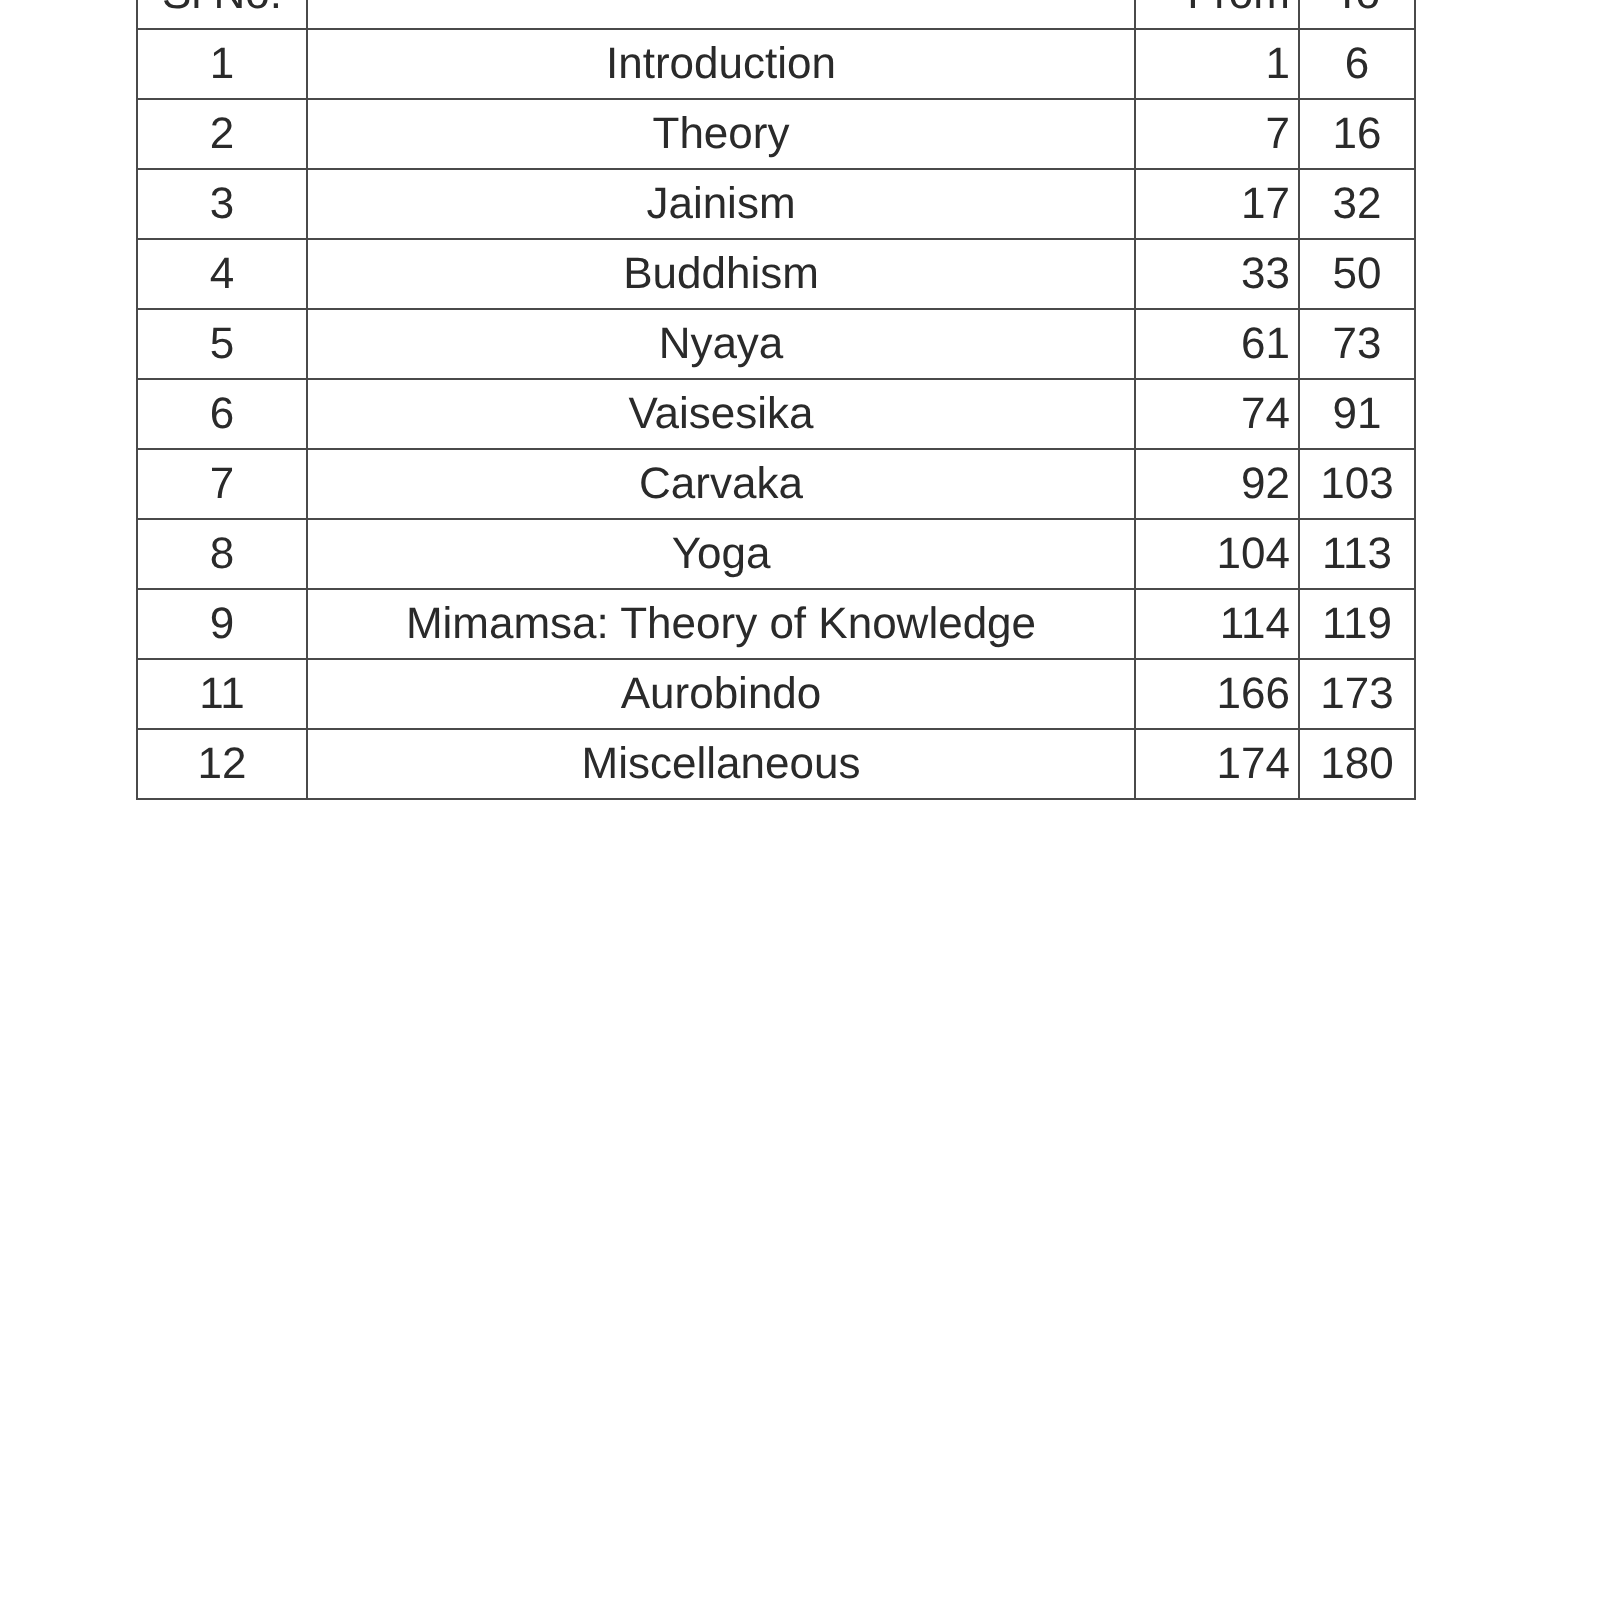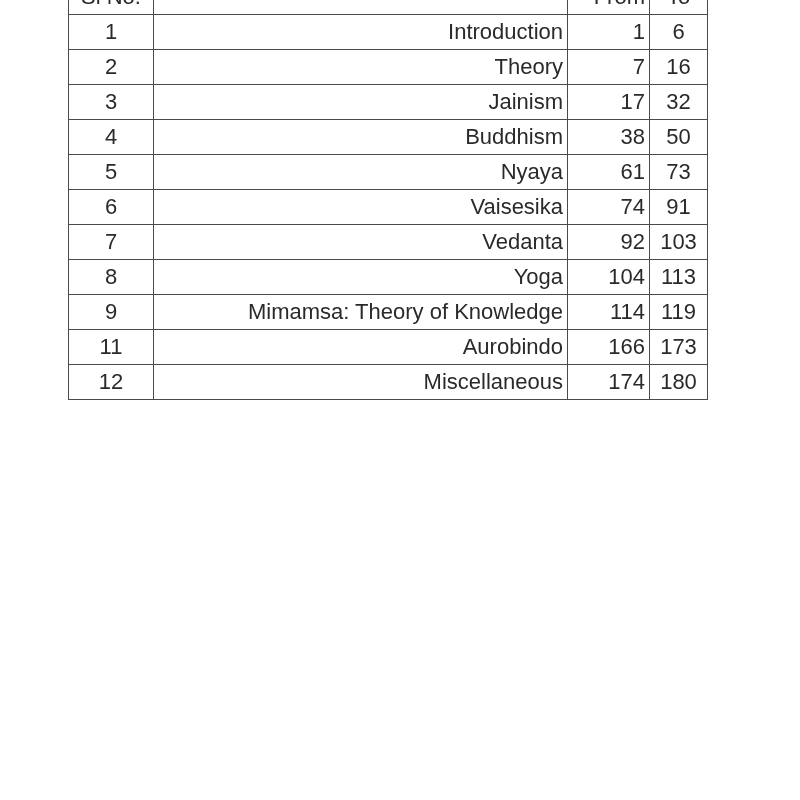--- a/index.html
+++ b/index.html
@@ -34,21 +34,21 @@
       font-size: 22px;
       font-weight: normal;
       line-height: 34px;
       white-space: nowrap;
       overflow: hidden;
     }
     .toc-table th {
       vertical-align: bottom;
     }
     .sl { text-align: center; }
-    .title { text-align: right; }
+    .title { text-align: center; }
     .num { text-align: right; padding-right: 14px; }
     .num.to { text-align: center; padding-right: 4px; }
   </style>
 </head>
 <body>
 
 <table class="toc-table">
   <colgroup>
     <col class="c-sl">
       <col class="c-title">
@@ -78,38 +78,38 @@
     </tr>
     <tr>
       <td class="sl">3</td>
       <td class="title">Jainism</td>
       <td class="num">17</td>
       <td class="num to">32</td>
     </tr>
     <tr>
       <td class="sl">4</td>
       <td class="title">Buddhism</td>
-      <td class="num">38</td>
+      <td class="num">33</td>
       <td class="num to">50</td>
     </tr>
     <tr>
       <td class="sl">5</td>
       <td class="title">Nyaya</td>
       <td class="num">61</td>
       <td class="num to">73</td>
     </tr>
     <tr>
       <td class="sl">6</td>
       <td class="title">Vaisesika</td>
       <td class="num">74</td>
       <td class="num to">91</td>
     </tr>
     <tr>
       <td class="sl">7</td>
-      <td class="title">Vedanta</td>
+      <td class="title">Carvaka</td>
       <td class="num">92</td>
       <td class="num to">103</td>
     </tr>
     <tr>
       <td class="sl">8</td>
       <td class="title">Yoga</td>
       <td class="num">104</td>
       <td class="num to">113</td>
     </tr>
     <tr>

